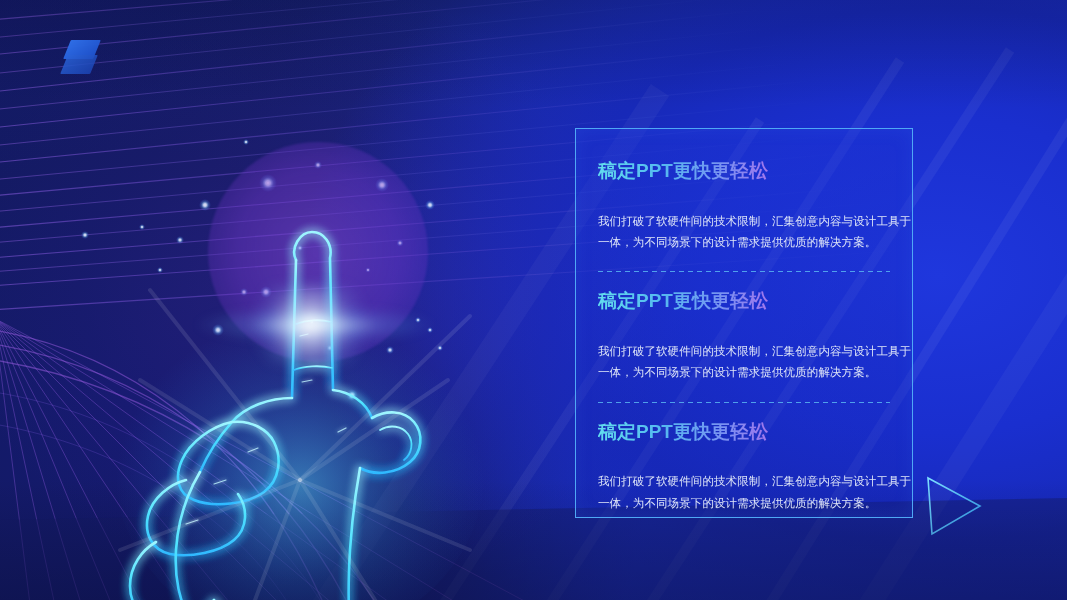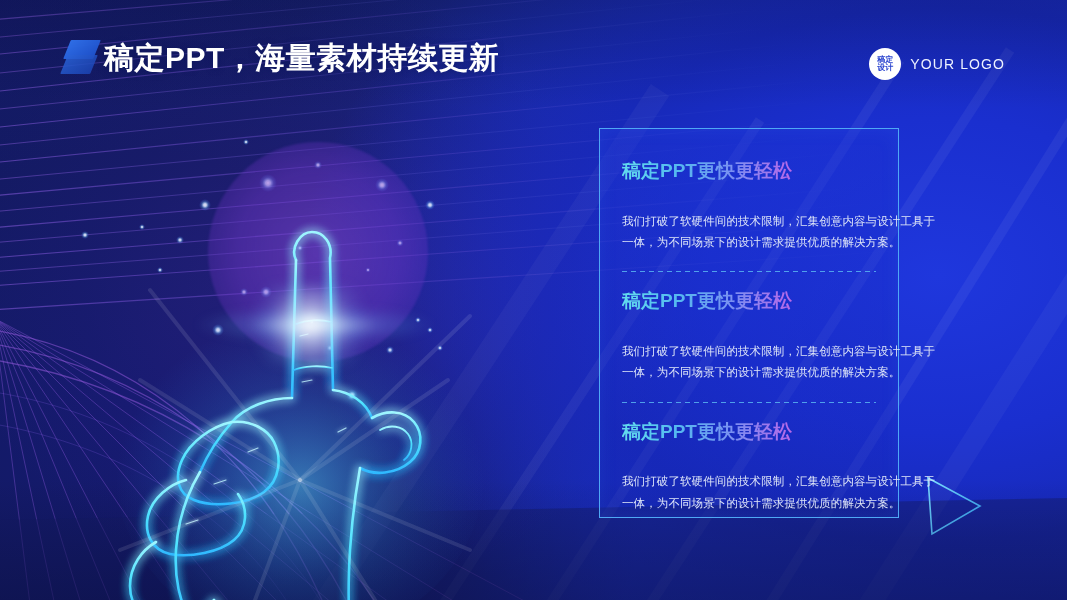--- a/index.html
+++ b/index.html
@@ -91,22 +91,22 @@
   .burst2 {
     position:absolute; left:245px; top:205px;
     width:130px; height:80px;
     background:radial-gradient(circle at 50% 50%, rgba(255,255,255,0.96) 0%, rgba(225,245,255,0.6) 22%, rgba(130,200,255,0.16) 55%, rgba(0,0,0,0) 78%);
     filter:blur(6px);
   }
   .hand-svg { position:absolute; left:0; top:0; width:520px; height:520px; }
 
   
   .panel {
-    position:absolute; left:599px; top:128px;
-    width:300px; height:390px;
+    position:absolute; left:575px; top:128px;
+    width:338px; height:390px;
     border:1px solid #4fa8f5;
     background:linear-gradient(160deg, rgba(30,55,220,0.40) 0%, rgba(22,40,190,0.30) 60%, rgba(18,34,170,0.24) 100%);
     box-shadow:0 0 18px rgba(60,130,255,0.13) inset;
   }
   .panel-inner { position:absolute; left:22px; top:30px; right:22px; }
 
   .block { position:relative; }
 
   .b-head {
     font-size:19px; font-weight:bold; line-height:1.25;
@@ -342,30 +342,22 @@
     </svg>
     <div class="burst"></div>
     <div class="burst2"></div>
   </div>
 
   <div class="title-row">
     <div class="title-mark">
       <div class="p1"></div>
         <div class="p2"></div>
     </div>
-    <div class="title-text">稿定PPT，海量素材持续更新</div>
   </div>
 
-  <div class="logo-row">
-    <div class="logo-badge">
-      <span>稿定</span>
-      <span>设计</span>
-    </div>
-    <div class="logo-text">YOUR LOGO</div>
-  </div>
 
   <div class="panel">
     <div class="panel-inner">
 
       <div class="block">
         <div class="b-head">稿定PPT更快更轻松</div>
         <div class="b-body">
           <span>我们打破了软硬件间的技术限制，汇集创意内容与设计工具于</span>
           <span>一体，为不同场景下的设计需求提供优质的解决方案。</span>
         </div>

